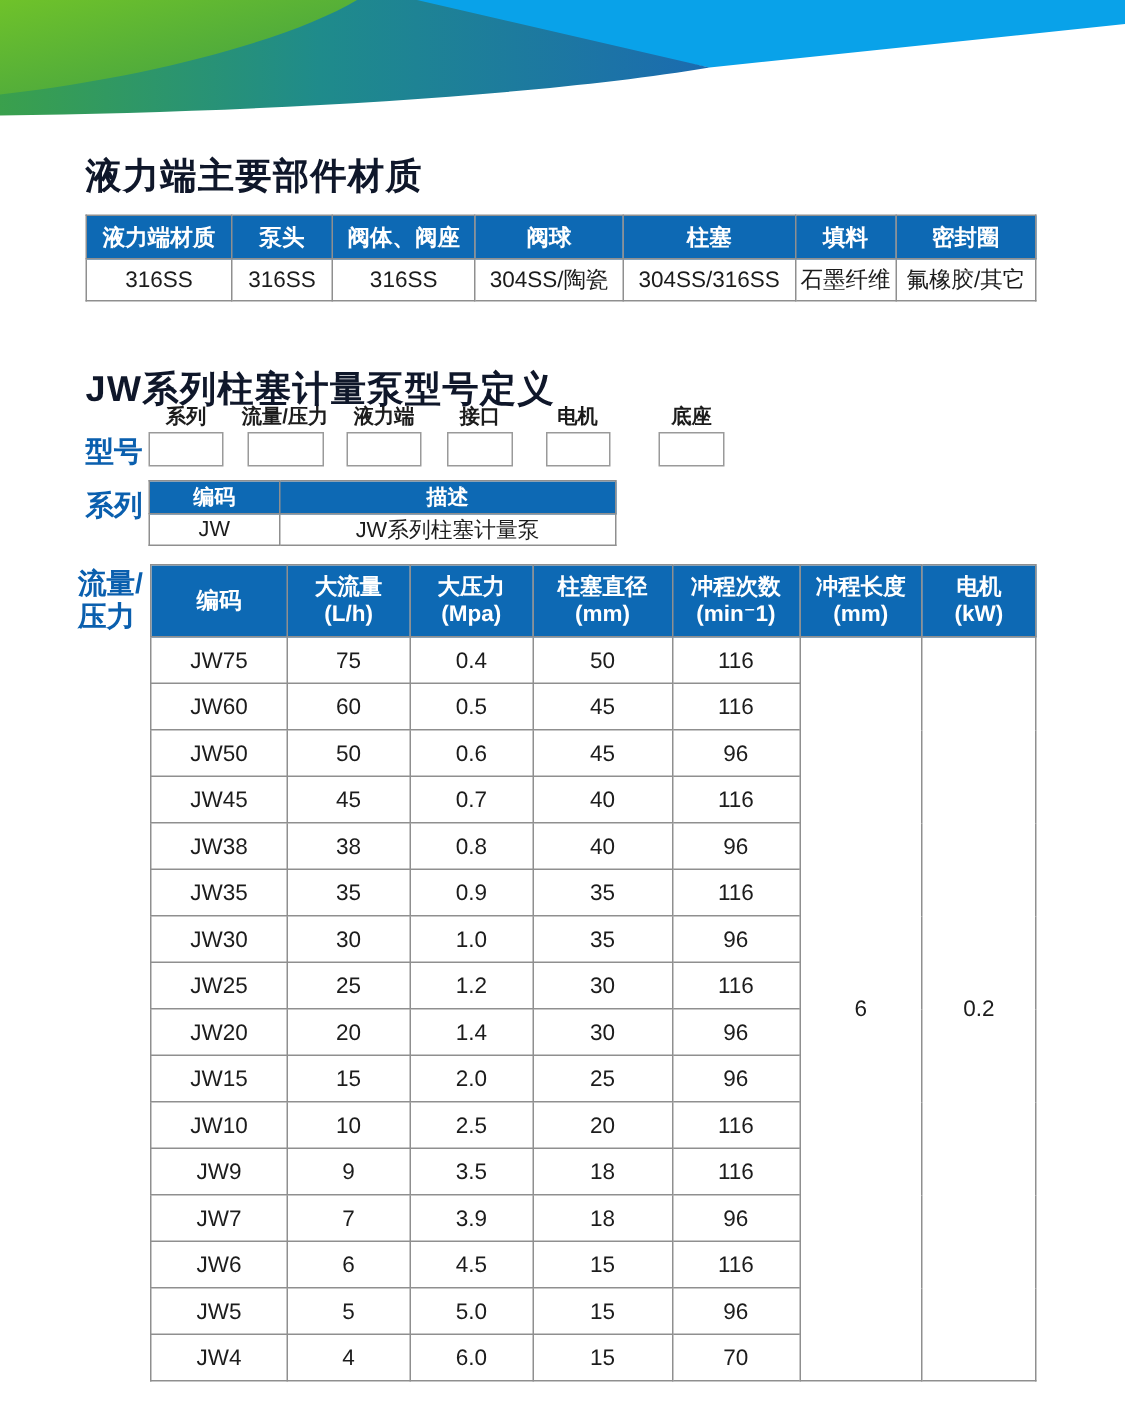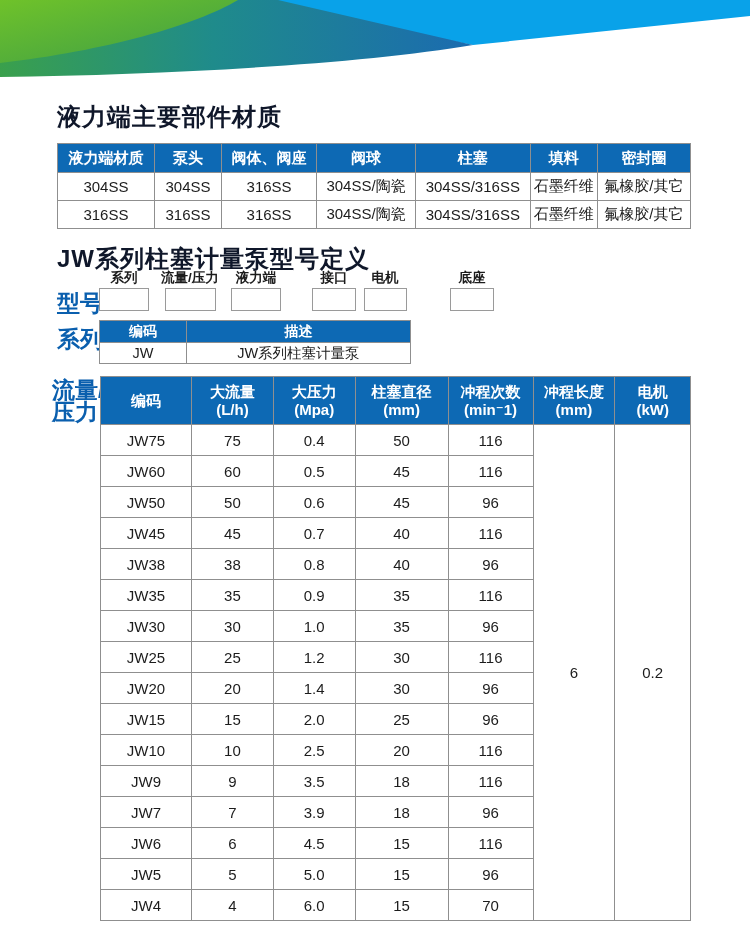--- a/index.html
+++ b/index.html
@@ -31,21 +31,21 @@
   #materials-table th:nth-child(1){width:15.3%}
   #materials-table th:nth-child(2){width:10.6%}
   #materials-table th:nth-child(3){width:15.0%}
   #materials-table th:nth-child(4){width:15.6%}
   #materials-table th:nth-child(5){width:18.1%}
   #materials-table th:nth-child(6){width:10.6%}
   #materials-table th:nth-child(7){width:14.7%}
 
   
   .side-label {
-    position:absolute; font-size:23px; font-weight:bold; color:#0a5fae;
+    position:absolute; font-size:19px; font-weight:bold; color:#0a5fae;
     white-space:nowrap;
   }
   #model-label { left:57px; top:288px; }
   #series-label { left:57px; top:324px; }
   #flow-label { left:52px; top:379px; line-height:22px; }
   #model-fields { position:absolute; left:0; top:269px; width:750px; height:45px; }
   .model-field { position:absolute; width:84px; text-align:center; }
   .model-field .fld-label { font-size:13.5px; color:#1c1c1c; font-weight:bold; height:18px; white-space:nowrap; }
   .model-field .fld-box {
     margin:1px auto 0; height:23px; border:1px solid #9a9a9a; background:#fff;
@@ -112,29 +112,20 @@
         <th>
           <div>填料</div>
         </th>
         <th>
           <div>密封圈</div>
         </th>
       </tr>
     </thead>
     <tbody>
       <tr>
-        <td>304SS</td>
-        <td>304SS</td>
-        <td>316SS</td>
-        <td>304SS/陶瓷</td>
-        <td>304SS/316SS</td>
-        <td>石墨纤维</td>
-        <td>氟橡胶/其它</td>
-      </tr>
-      <tr>
         <td>316SS</td>
         <td>316SS</td>
         <td>316SS</td>
         <td>304SS/陶瓷</td>
         <td>304SS/316SS</td>
         <td>石墨纤维</td>
         <td>氟橡胶/其它</td>
       </tr>
     </tbody>
   </table>
@@ -148,29 +139,29 @@
       <div class="fld-box" style="width: 50px;"></div>
     </div>
     <div class="model-field" style="left: 214px;">
       <div class="fld-label">液力端</div>
       <div class="fld-box" style="width: 50px;"></div>
     </div>
     <div class="model-field" style="left: 148px;">
       <div class="fld-label">流量/压力</div>
       <div class="fld-box" style="width: 51px;"></div>
     </div>
-    <div class="model-field" style="left: 292px; text-align: center;">
+    <div class="model-field" style="left: 278px; text-align: center;">
       <div class="fld-label">接口</div>
       <div class="fld-box" style="width: 44px;"></div>
     </div>
     <div class="model-field" style="left: 343px;">
       <div class="fld-label">电机</div>
       <div class="fld-box" style="width: 43px;"></div>
     </div>
-    <div class="model-field" style="left: 430px;">
+    <div class="model-field" style="left: 419px;">
       <div class="fld-label">底座</div>
       <div class="fld-box" style="width: 44px;"></div>
     </div>
   </div>
 
 <div class="side-label" id="series-label">系列</div>
 <table id="series-table">
     <thead>
       <tr>
         <th>

